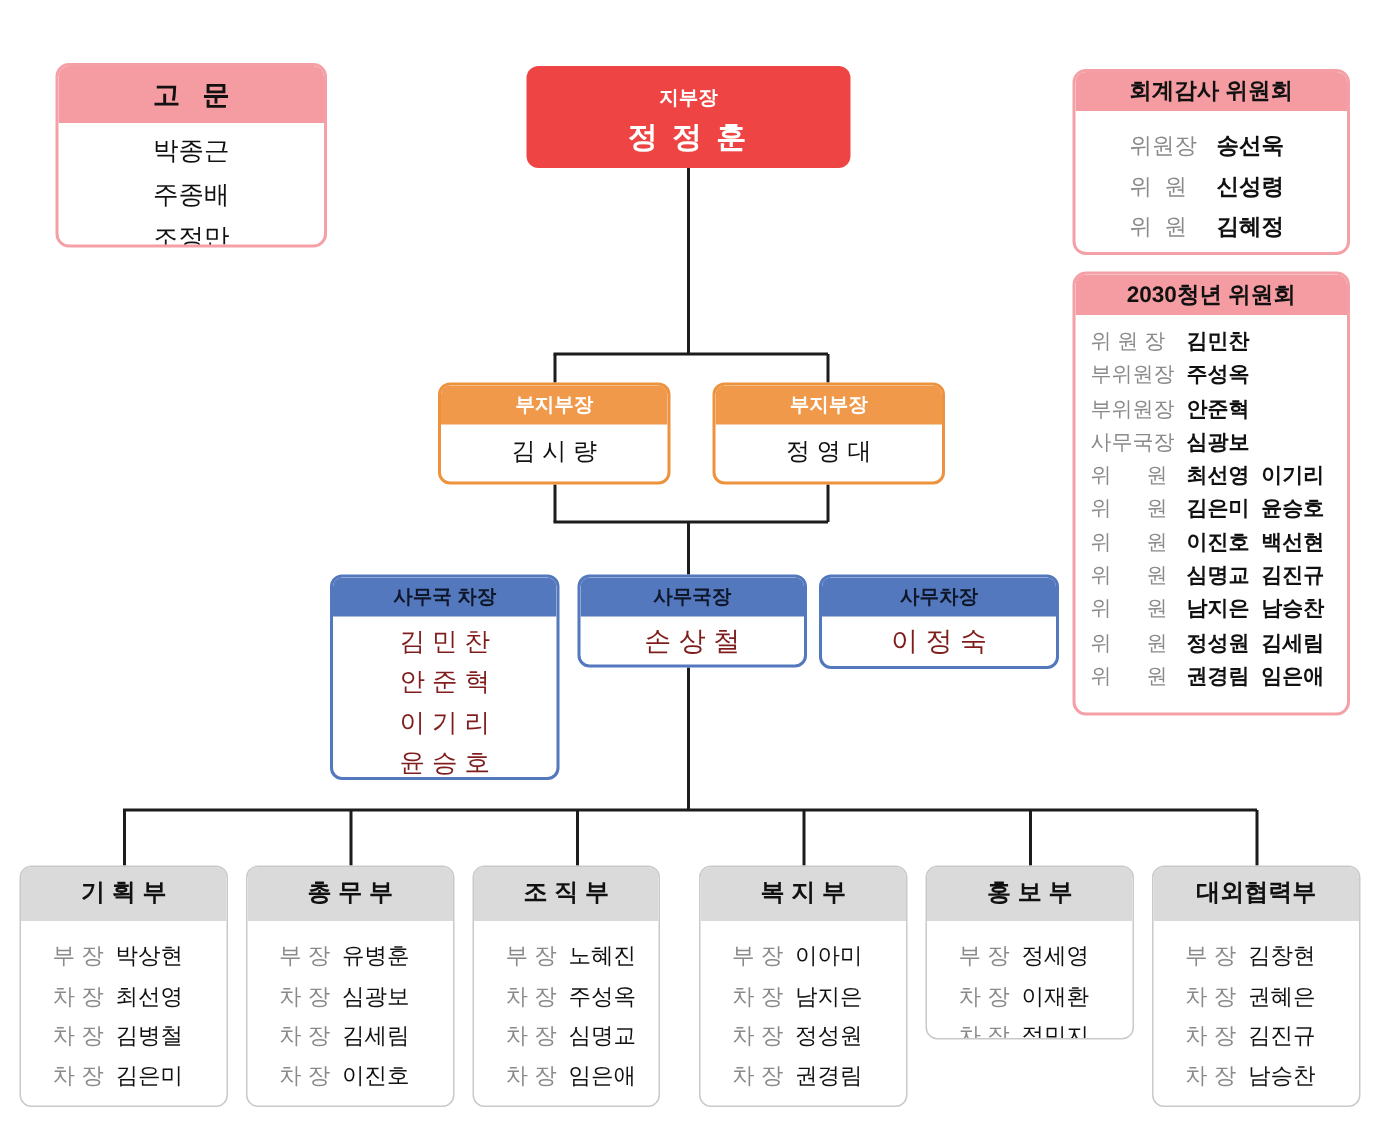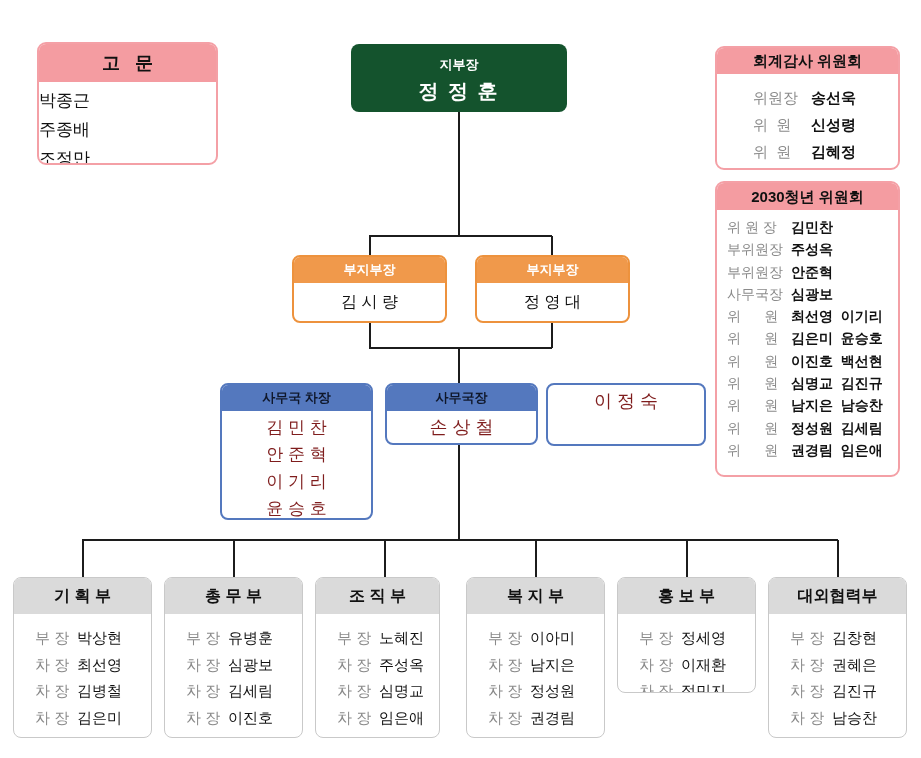--- a/index.html
+++ b/index.html
@@ -6,41 +6,41 @@
   body{
     width:921px;height:758px;position:relative;overflow:hidden;
     font-family:"Liberation Sans","DejaVu Sans",sans-serif;color:#111;
   }
   .box{position:absolute;background:#fff;box-sizing:border-box;}
   .hd{text-align:center;font-weight:bold;white-space:pre;}
   
   .pinkbox{border:2px solid #F4A0A6;border-radius:9px;overflow:hidden;}
   .pinkbox .hd{background:#F49CA1;color:#111;}
   
-  .redbox{background:#14532d;border-radius:8px;color:#fff;text-align:center;}
+  .redbox{background:#ef4444;border-radius:8px;color:#fff;text-align:center;}
   .redbox .role{display:block;font-size:13px;font-weight:bold;color:#fff;padding-top:12px;}
   .redbox .nm{display:block;font-size:20px;font-weight:bold;letter-spacing:2px;padding-top:4px;color:#fff;}
   
   .orangebox{border:2px solid #ED923D;border-radius:8px;overflow:hidden;}
   .orangebox .hd{background:#F0994B;color:#fff;font-size:13px;line-height:26px;height:26px;}
   .orangebox .nm{display:block;text-align:center;font-size:16px;line-height:38px;white-space:pre;}
   
   .bluebox{border:2px solid #5478BE;border-radius:8px;overflow:hidden;}
   .bluebox .hd{background:#5478BE;color:#0f172a;font-size:13px;line-height:26px;height:26px;}
   .bluebox .nm{display:block;text-align:center;white-space:pre;color:#7f1d1d;}
   
   .deptbox{border:1.5px solid #C9C9C9;border-radius:8px;overflow:hidden;}
   .deptbox .hd{background:#DADADA;color:#111;font-size:16px;line-height:36px;height:36px;}
   
   .r{display:flex;align-items:flex-start;}
   .role{color:#8a8a8a;white-space:pre;}
   .nm{color:#111;white-space:pre;}
   
   .adv .hd{font-size:18px;line-height:38px;height:38px;}
-  .adv .nm{display:block;text-align:left;font-size:17px;line-height:29px;}
+  .adv .nm{display:block;text-align:center;font-size:17px;line-height:29px;}
   .adv .body{padding-top:4px;}
   
   .audit .hd{font-size:15px;line-height:26px;height:26px;}
   .audit .body{padding-top:10px;}
   .audit .r{font-size:15px;line-height:27px;padding-left:36px;}
   .audit .role{width:58px;}
   .audit .nm{font-weight:bold;}
   
   .youth .hd{font-size:15px;line-height:27px;height:27px;}
   .youth .body{padding-top:6px;}
@@ -176,20 +176,21 @@
     <span class="nm">안 준 혁</span>
     <span class="nm">이 기 리</span>
     <span class="nm">윤 승 호</span>
   </div>
 </div>
 <div class="box bluebox office-one" style="left:385px;top:383px;width:153px;height:62px;">
   <div class="hd">사무국장</div>
   <span class="nm">손 상 철</span>
 </div>
 <div class="box bluebox office-one" style="left:546px;top:383px;width:160px;height:63px;">
+  <div class="hd">사무차장</div>
   <span class="nm">이 정 숙</span>
 </div>
 
 <div class="box deptbox" style="left:13px;top:577px;width:139px;height:161px;">
   <div class="hd">기 획 부</div>
   <div class="body">
     <div class="r">
         <span class="role">부 장</span>
         <span class="nm">박상현</span>
       </div>

